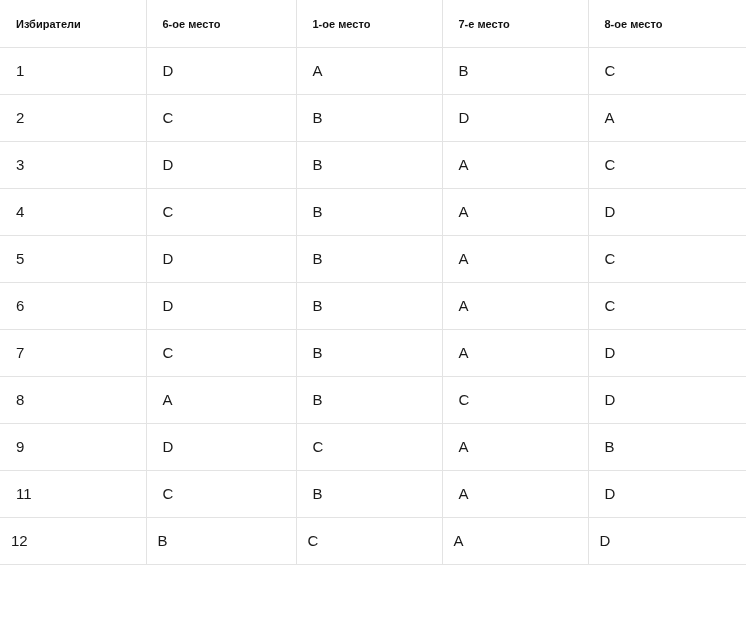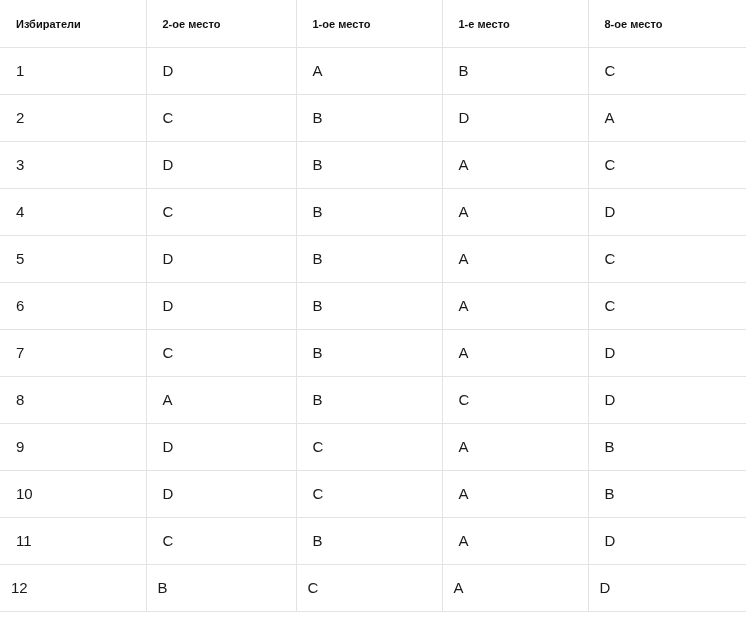--- a/index.html
+++ b/index.html
@@ -68,23 +68,23 @@
     <colgroup>
       <col class="c0">
       <col class="c1">
       <col class="c2">
       <col class="c3">
       <col class="c4">
     </colgroup>
     <thead>
       <tr>
         <th>Избиратели</th>
-        <th>2-ое место</th>
+        <th>6-ое место</th>
         <th>1-ое место</th>
-        <th>1-е место</th>
+        <th>7-е место</th>
         <th>8-ое место</th>
       </tr>
     </thead>
     <tbody>
       <tr>
         <td>1</td>
         <td>D</td>
         <td>A</td>
         <td>B</td>
         <td>C</td>
@@ -139,27 +139,20 @@
         <td>D</td>
       </tr>
       <tr>
         <td>9</td>
         <td>D</td>
         <td>C</td>
         <td>A</td>
         <td>B</td>
       </tr>
       <tr>
-        <td>10</td>
-        <td>D</td>
-        <td>C</td>
-        <td>A</td>
-        <td>B</td>
-      </tr>
-      <tr>
         <td>11</td>
         <td>C</td>
         <td>B</td>
         <td>A</td>
         <td>D</td>
       </tr>
       <tr>
         <td>12</td>
         <td>B</td>
         <td>C</td>

